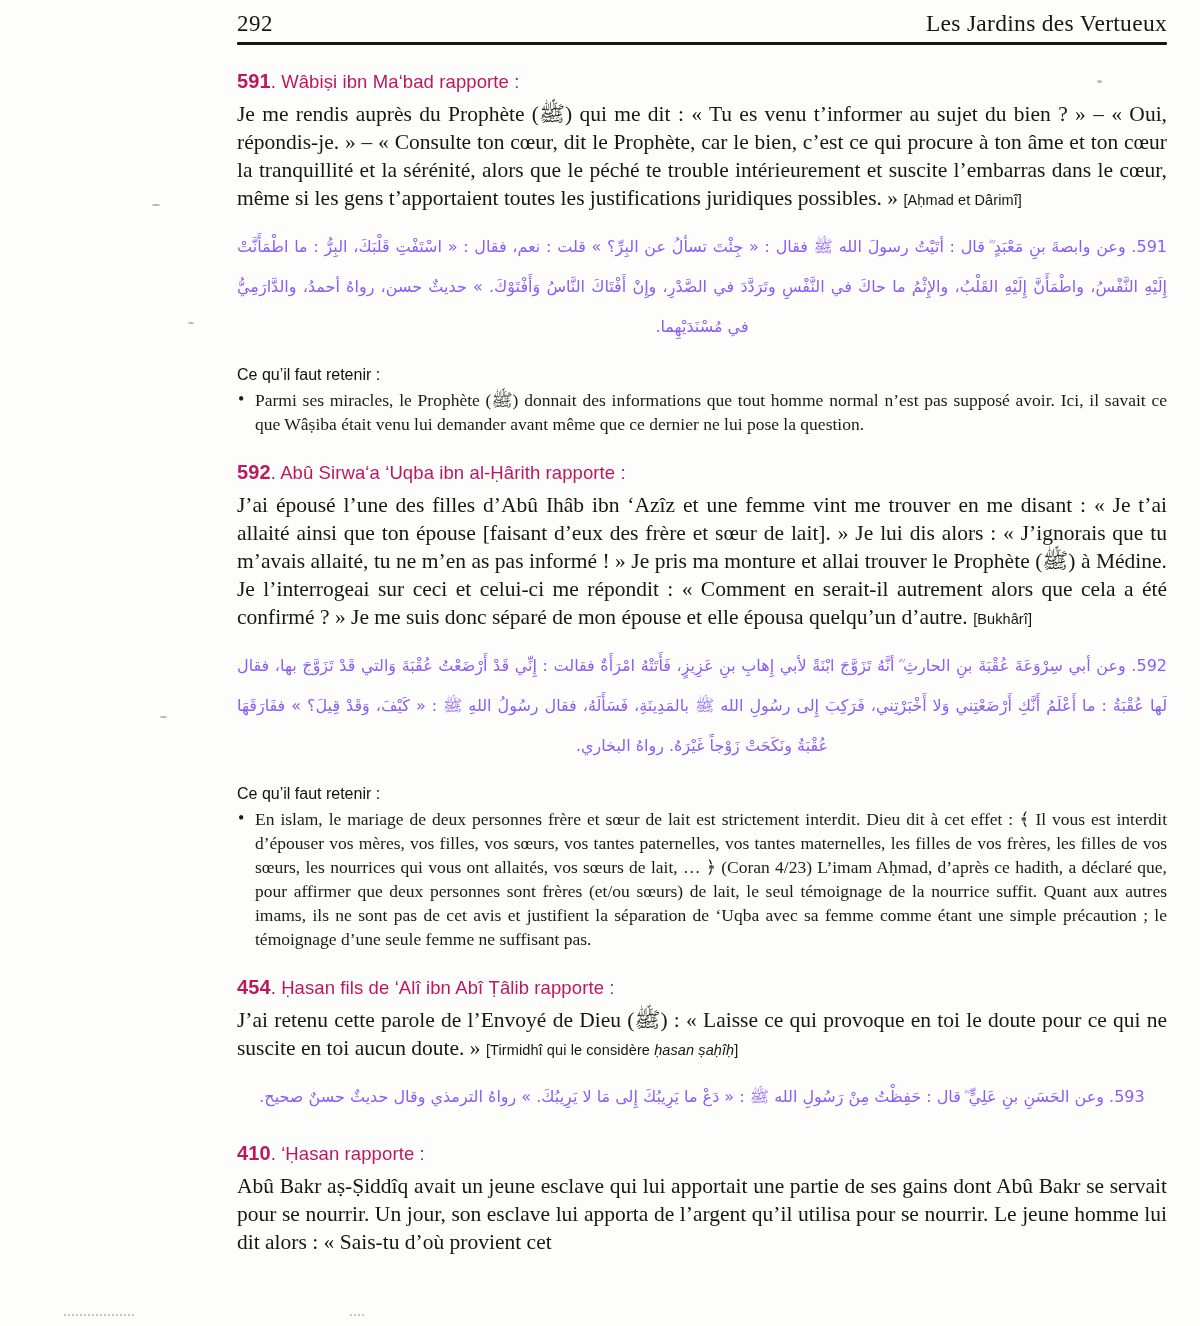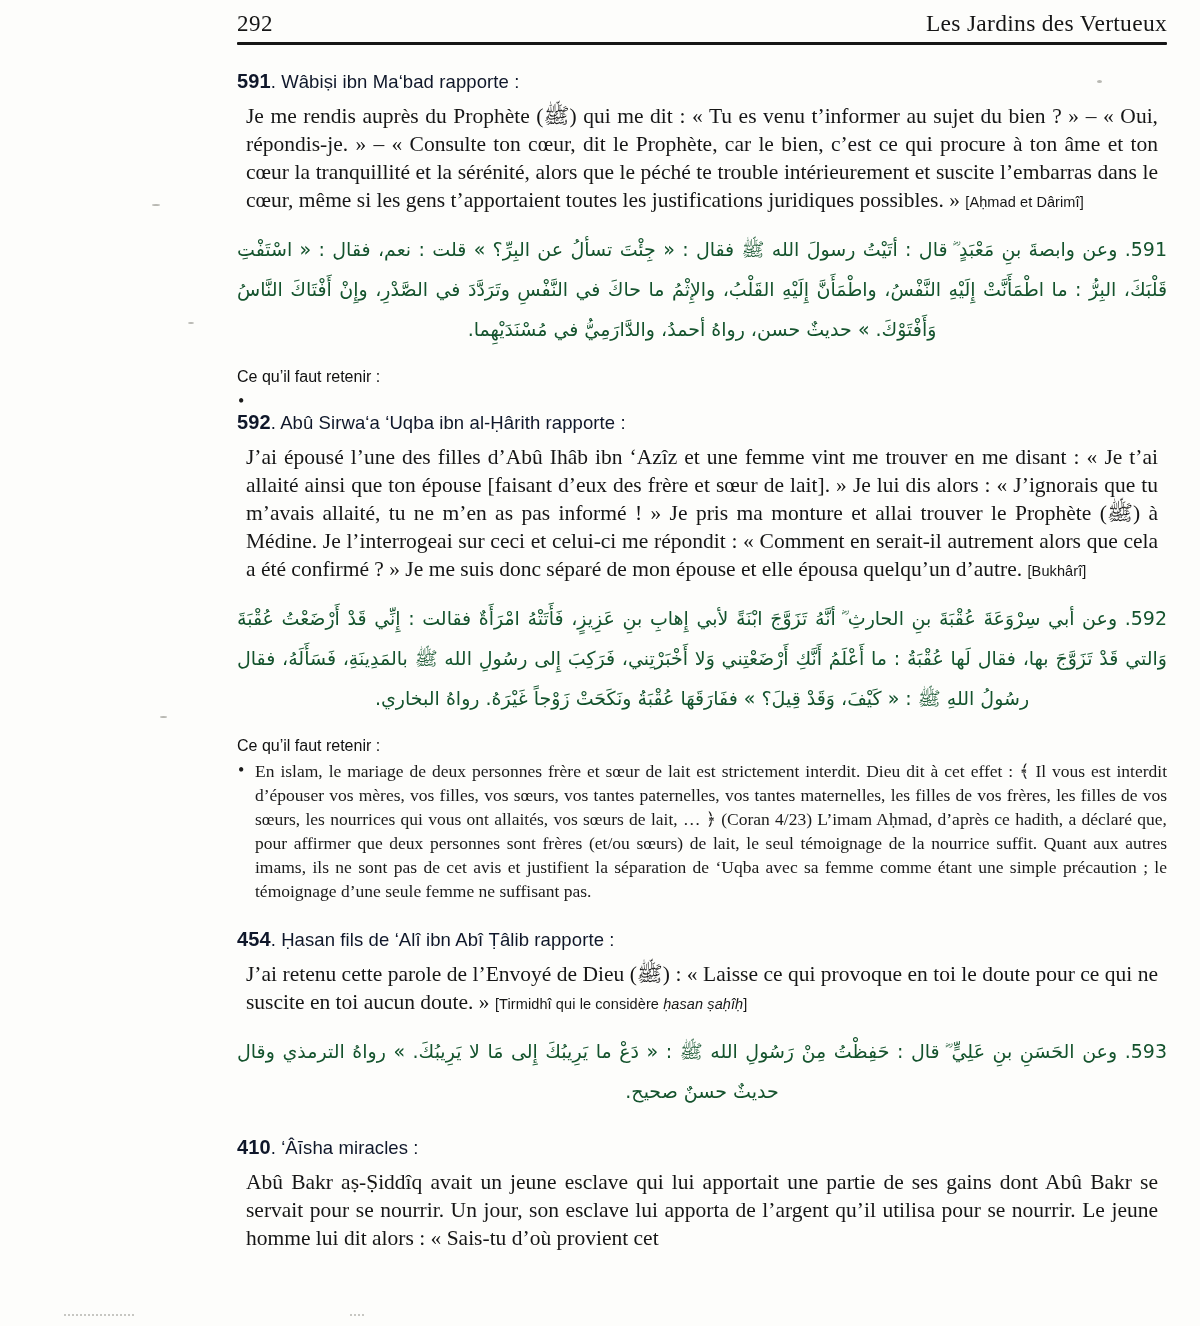--- a/index.html
+++ b/index.html
@@ -14,41 +14,41 @@
     font-family:"Liberation Serif","DejaVu Serif",serif;
     overflow:hidden;
   }
   .page-header{display:flex;justify-content:space-between;align-items:baseline;}
   .folio{font-size:23px;letter-spacing:.5px;}
   .running-title{font-size:23.5px;letter-spacing:.3px;}
   .header-rule{height:3px;background:#161616;margin-top:5px;border-radius:1px;}
 
   .hadith-heading{
     font-family:"Liberation Sans","DejaVu Sans",sans-serif;
-    font-size:18.5px;font-weight:400;color:#0f172a;
+    font-size:18.5px;font-weight:400;color:#be185d;
     margin:25px 0 7px 0;letter-spacing:.1px;
   }
   .hadith-heading .num{font-weight:700;font-size:20px;}
 
   .french{
-    font-size:21.5px;line-height:28px;margin:9px;
+    font-size:21.5px;line-height:28px;margin:0;
     text-align:justify;text-align-last:left;
   }
   .src{
     font-family:"Liberation Sans","DejaVu Sans",sans-serif;
     font-size:14.5px;letter-spacing:.1px;white-space:nowrap;
   }
   .src .it{font-style:italic;}
 
   .arabic{
     direction:rtl;unicode-bidi:embed;
     font-family:"DejaVu Sans",sans-serif;
-    font-size:19px;line-height:40px;
+    font-size:16px;line-height:40px;
     text-align:justify;text-align-last:center;
-    margin:13px 0 0 0;color:#14532d;
+    margin:13px 0 0 0;color:#8b5cf6;
   }
 
   .retenir-label{
     font-family:"Liberation Sans","DejaVu Sans",sans-serif;
     font-size:16px;margin-top:19px;color:#101010;
   }
   .notes{margin:4px 0 0 0;padding:0;list-style:none;}
   .notes li{
     position:relative;padding-left:18px;
     font-size:17.5px;line-height:24px;
@@ -71,21 +71,21 @@
   </header>
   <div class="header-rule"></div>
 
   <section>
     <h2 class="hadith-heading"><span class="num">591</span><span>. </span><span>Wâbiṣi ibn Ma‘bad rapporte :</span></h2>
     <p class="french"><span>Je me rendis auprès du Prophète (ﷺ) qui me dit : « Tu es venu t’informer au sujet du bien ? » – « Oui, répondis-je. » – « Consulte ton cœur, dit le Prophète, car le bien, c’est ce qui procure à ton âme et ton cœur la tranquillité et la sérénité, alors que le péché te trouble intérieurement et suscite l’embarras dans le cœur, même si les gens t’apportaient toutes les justifications juridiques possibles. »</span>
       <span class="src">[Aḥmad et Dârimî]</span></p>
     <p class="arabic" dir="rtl">591. وعن وابصةَ بنِ مَعْبَدٍ ؓ قال : أتَيْتُ رسولَ الله ﷺ فقال : « جِئْتَ تسألُ عن البِرِّ؟ » قلت : نعم، فقال : « اسْتَفْتِ قَلْبَكَ، البِرُّ : ما اطْمَأَنَّتْ إِلَيْهِ النَّفْسُ، واطْمَأَنَّ إِلَيْهِ القَلْبُ، والإِثْمُ ما حاكَ في النَّفْسِ وتَرَدَّدَ في الصَّدْرِ، وإِنْ أَفْتَاكَ النَّاسُ وَأَفْتَوْكَ. » حديثٌ حسن، رواهُ أحمدُ، والدَّارَمِيُّ في مُسْنَدَيْهِما.</p>
     <div class="retenir-label">Ce qu’il faut retenir :</div>
     <ul class="notes">
-      <li><span class="bullet">•</span></li>
+      <li><span class="bullet">•</span><span>Parmi ses miracles, le Prophète (ﷺ) donnait des informations que tout homme normal n’est pas supposé avoir. Ici, il savait ce que Wâṣiba était venu lui demander avant même que ce dernier ne lui pose la question.</span></li>
     </ul>
   </section>
 
   <section>
     <h2 class="hadith-heading"><span class="num">592</span><span>. </span><span>Abû Sirwa‘a ‘Uqba ibn al-Ḥârith rapporte :</span></h2>
     <p class="french"><span>J’ai épousé l’une des filles d’Abû Ihâb ibn ‘Azîz et une femme vint me trouver en me disant : « Je t’ai allaité ainsi que ton épouse [faisant d’eux des frère et sœur de lait]. » Je lui dis alors : « J’ignorais que tu m’avais allaité, tu ne m’en as pas informé ! » Je pris ma monture et allai trouver le Prophète (ﷺ) à Médine. Je l’interrogeai sur ceci et celui-ci me répondit : « Comment en serait-il autrement alors que cela a été confirmé ? » Je me suis donc séparé de mon épouse et elle épousa quelqu’un d’autre.</span>
       <span class="src">[Bukhârî]</span></p>
     <p class="arabic" dir="rtl">592. وعن أبي سِرْوَعَةَ عُقْبَةَ بنِ الحارثِ ؓ أنَّهُ تَزَوَّجَ ابْنَةً لأبي إِهابِ بنِ عَزِيزٍ، فَأَتَتْهُ امْرَأَةٌ فقالت : إِنِّي قَدْ أَرْضَعْتُ عُقْبَةَ وَالتي قَدْ تَزَوَّجَ بها، فقال لَها عُقْبَةُ : ما أَعْلَمُ أَنَّكِ أَرْضَعْتِني وَلا أَخْبَرْتِني، فَرَكِبَ إِلى رسُولِ الله ﷺ بالمَدِينَةِ، فَسَأَلَهُ، فقال رسُولُ اللهِ ﷺ : « كَيْفَ، وَقَدْ قِيلَ؟ » ففَارَقَهَا عُقْبَةُ ونَكَحَتْ زَوْجاً غَيْرَهُ. رواهُ البخاري.</p>
     <div class="retenir-label">Ce qu’il faut retenir :</div>
     <ul class="notes">
@@ -94,21 +94,21 @@
   </section>
 
   <section>
     <h2 class="hadith-heading"><span class="num">454</span><span>. </span><span>Ḥasan fils de ‘Alî ibn Abî Ṭâlib rapporte :</span></h2>
     <p class="french"><span>J’ai retenu cette parole de l’Envoyé de Dieu (ﷺ) : « Laisse ce qui provoque en toi le doute pour ce qui ne suscite en toi aucun doute. »</span>
       <span class="src"><span>[Tirmidhî qui le considère </span><span class="it">ḥasan ṣaḥîḥ</span><span>]</span></span></p>
     <p class="arabic" dir="rtl">593. وعن الحَسَنِ بنِ عَلِيٍّ ؓ قال : حَفِظْتُ مِنْ رَسُولِ الله ﷺ : « دَعْ ما يَرِيبُكَ إِلى مَا لا يَرِيبُكَ. » رواهُ الترمذي وقال حديثٌ حسنٌ صحيح.</p>
   </section>
 
   <section>
-    <h2 class="hadith-heading"><span class="num">410</span><span>. </span><span>‘Âīsha miracles :</span></h2>
+    <h2 class="hadith-heading"><span class="num">410</span><span>. </span><span>‘Ḥasan rapporte :</span></h2>
     <p class="french">Abû Bakr aṣ-Ṣiddîq avait un jeune esclave qui lui apportait une partie de ses gains dont Abû Bakr se servait pour se nourrir. Un jour, son esclave lui apporta de l’argent qu’il utilisa pour se nourrir. Le jeune homme lui dit alors : « Sais-tu d’où provient cet</p>
   </section>
 
   <div class="scan-dots" style="left:64px;bottom:10px;width:70px;"></div>
   <div class="scan-dots" style="left:350px;bottom:10px;width:14px;"></div>
   <div class="speck" style="left:152px;top:204px;width:8px;height:2px;"></div>
   <div class="speck" style="left:188px;top:322px;width:6px;height:2px;"></div>
   <div class="speck" style="left:160px;top:716px;width:7px;height:2px;"></div>
   <div class="speck" style="left:1097px;top:80px;width:5px;height:3px;"></div>
 

